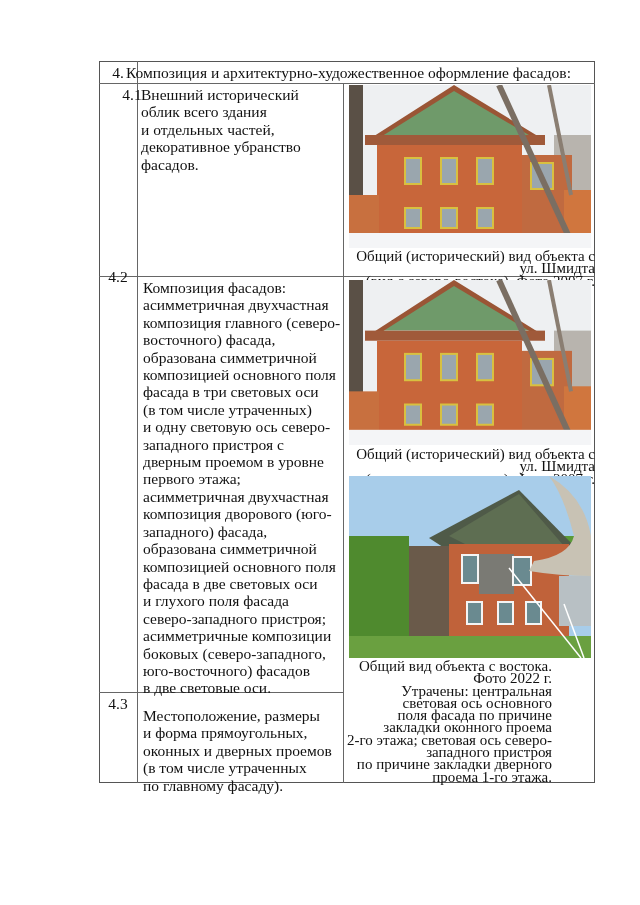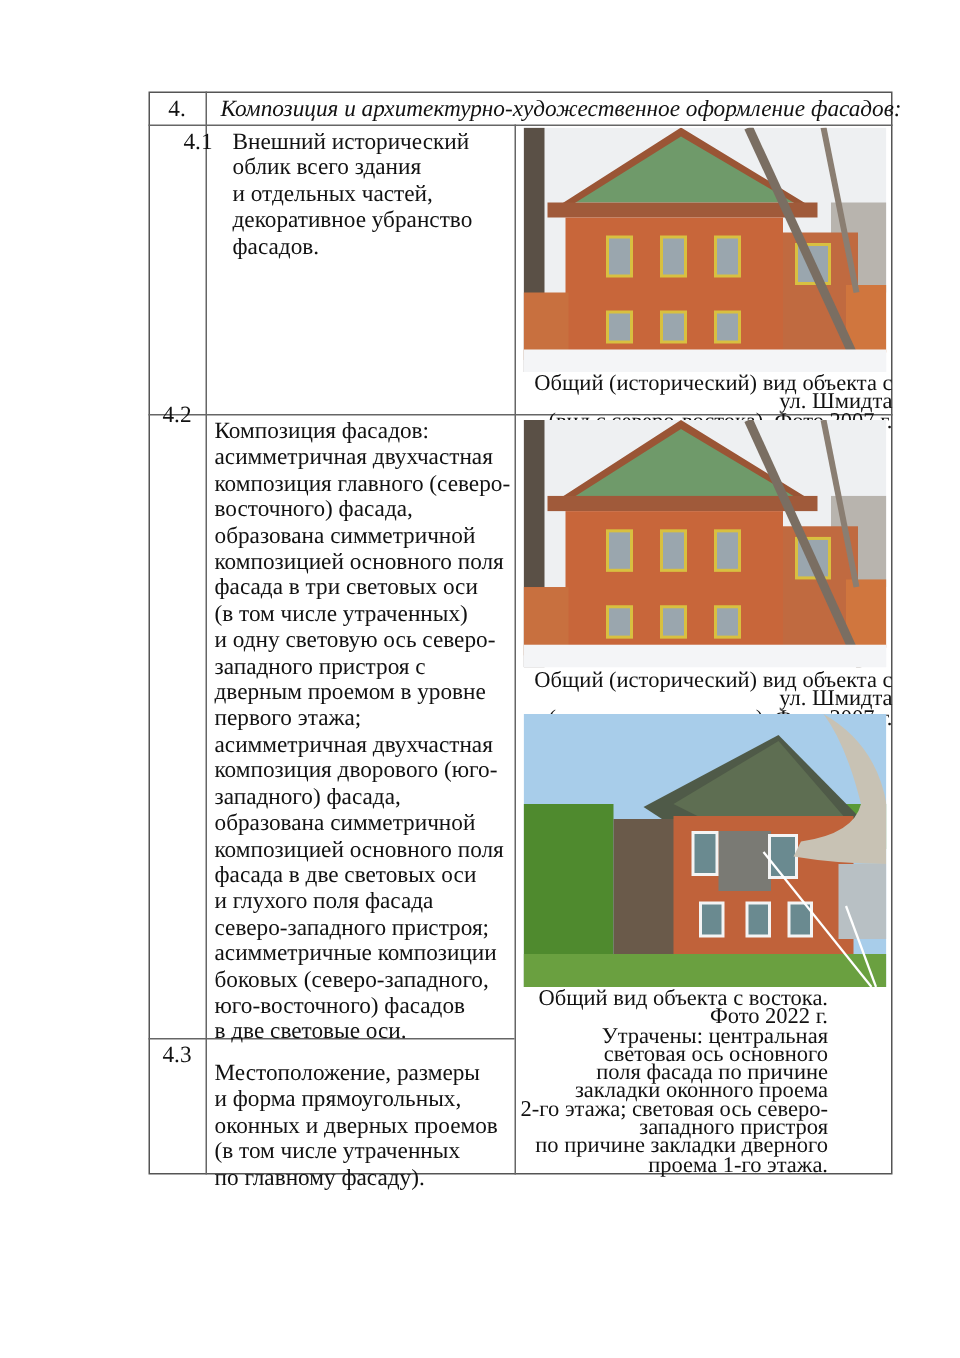--- a/index.html
+++ b/index.html
@@ -20,24 +20,24 @@
 
 <div class="tbl"></div>
 
 <div class="hl" style="left:99px; top:83px; width:496px;"></div>
 <div class="hl" style="left:99px; top:276px; width:496px;"></div>
 <div class="hl" style="left:99px; top:692px; width:244px;"></div>
 <div class="vl" style="left:137px; top:61px; height:722px;"></div>
 <div class="vl" style="left:343px; top:83px; height:700px;"></div>
 
 <div class="num" style="left:99px; top:64px;">4.</div>
-<div class="txt" style="left:147px; top:64px; white-space:nowrap;font-style:italic;">Композиция и архитектурно-художественное оформление фасадов:</div>
+<div class="txt" style="left:126px; top:64px; white-space:nowrap;">Композиция и архитектурно-художественное оформление фасадов:</div>
 
 <div class="num" style="left:113px; top:86px;">4.1</div>
-<div class="txt" style="left:155px; top:86px; width:196px;">Внешний исторический
+<div class="txt" style="left:141px; top:86px; width:196px;">Внешний исторический
 облик всего здания
 и отдельных частей,
 декоративное убранство
 фасадов.</div>
 
 <div class="photo" style="left:349px; top:85px; width:242px; height:163px;">
   <svg viewBox="0 0 242 163" preserveAspectRatio="none">
     <rect width="242" height="163" fill="#eef0f2"></rect>
     <rect x="0" y="0" width="14" height="163" fill="#5a5046"></rect>
     <rect x="205" y="50" width="37" height="60" fill="#b8b4ae"></rect>

